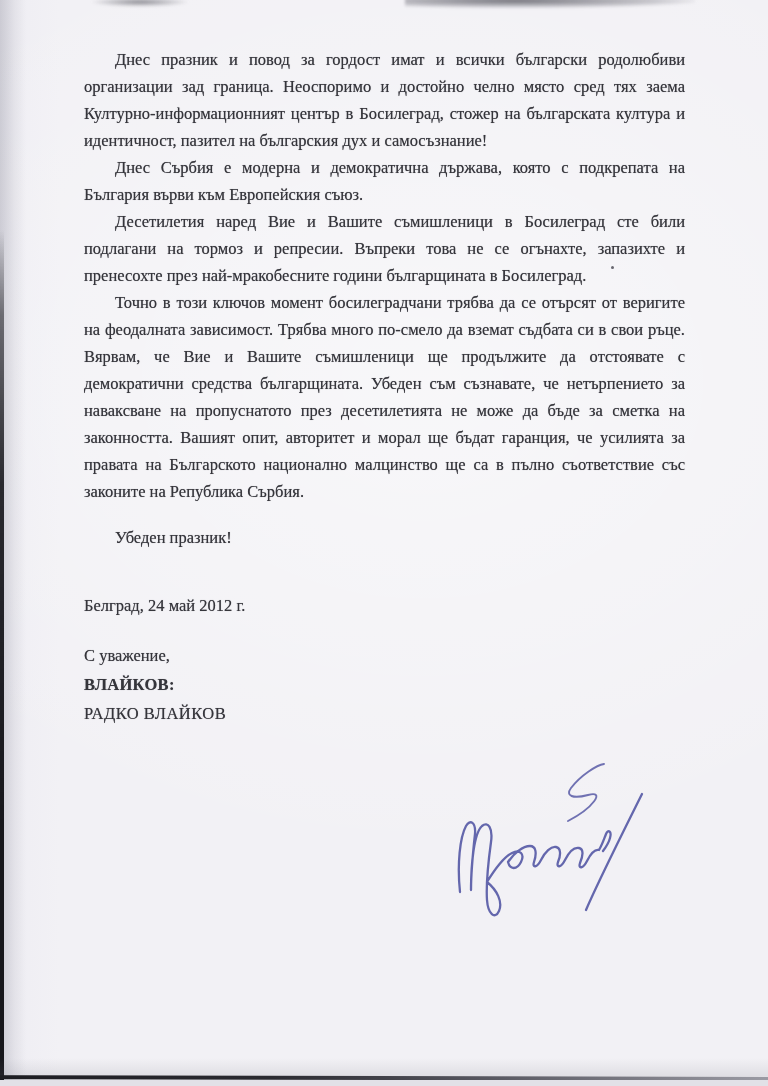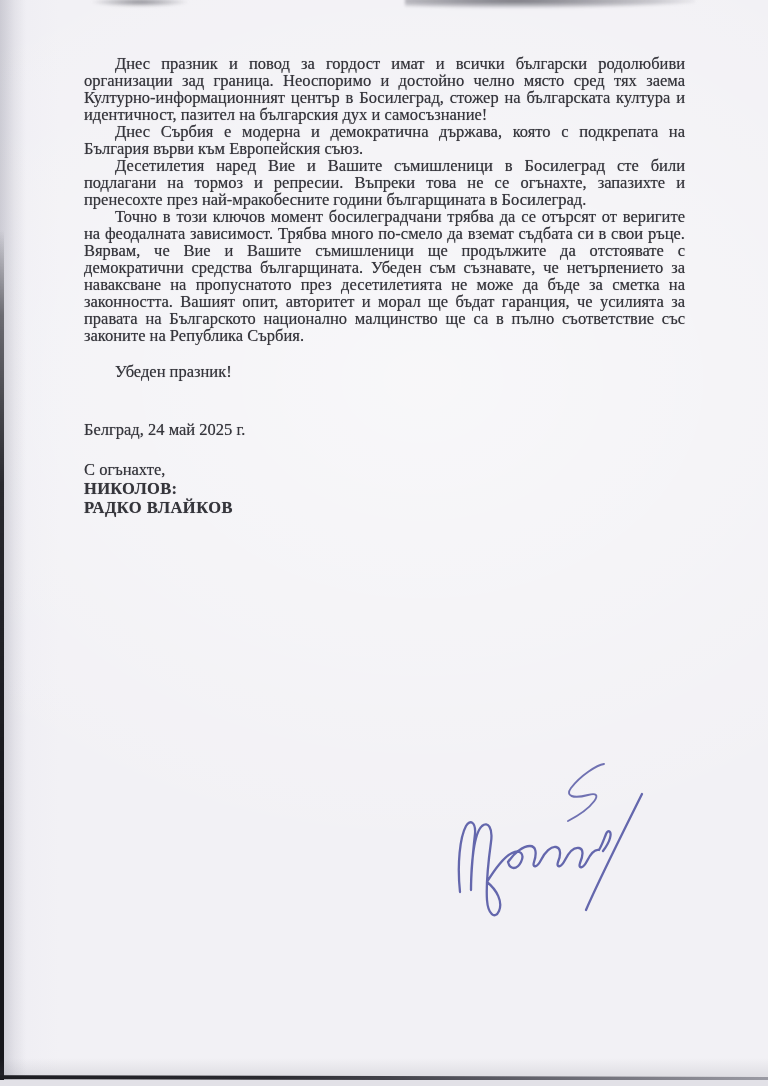--- a/index.html
+++ b/index.html
@@ -65,24 +65,24 @@
     position: absolute; left: 611px; top: 266px; width: 3px; height: 3px;
     border-radius: 50%;
     background: rgba(55,55,66,0.75);
     filter: blur(0.4px);
     pointer-events: none;
   }
   
   .letter {
     position: absolute;
     left: 84px;
-    top: 55px;
+    top: 46px;
     width: 601px;
     font-size: 16.5px;
-    line-height: 17px;
+    line-height: 27px;
     text-shadow: 0 0 0.7px rgba(54,54,62,0.65);
   }
   .letter p { margin: 0; }
   .para {
     text-align: justify;
     text-indent: 31px;
   }
   .salutation {
     font-weight: bold;
     text-indent: 31px;
@@ -103,21 +103,21 @@
   }
   .sig-title {
     margin-top: 2px !important;
     margin-left: 273px;
     font-weight: bold;
     letter-spacing: 0.3px;
   }
   .sig-name {
     margin-top: 2px !important;
     margin-left: 369px;
-    font-weight: bold;
+    font-weight: normal;
     letter-spacing: 0.5px;
   }
   
   .signature-svg {
     position: absolute;
     left: 440px;
     top: 742px;
     width: 215px;
     height: 185px;
     pointer-events: none;
@@ -145,23 +145,23 @@
   <div class="smudge-top-a"></div>
   <div class="smudge-top-b"></div>
   <div class="artifact-dot"></div>
 
   <div class="letter">
     <p class="para">Днес празник и повод за гордост имат и всички български родолюбиви организации зад граница. Неоспоримо и достойно челно място сред тях заема Културно-информационният център в Босилеград, стожер на българската култура и идентичност, пазител на българския дух и самосъзнание!</p>
     <p class="para">Днес Сърбия е модерна и демократична държава, която с подкрепата на България върви към Европейския съюз.</p>
     <p class="para">Десетилетия наред Вие и Вашите съмишленици в Босилеград сте били подлагани на тормоз и репресии. Въпреки това не се огънахте, запазихте и пренесохте през най-мракобесните години българщината в Босилеград.</p>
     <p class="para">Точно в този ключов момент босилеградчани трябва да се отърсят от веригите на феодалната зависимост. Трябва много по-смело да вземат съдбата си в свои ръце. Вярвам, че Вие и Вашите съмишленици ще продължите да отстоявате с демократични средства българщината. Убеден съм съзнавате, че нетърпението за наваксване на пропуснатото през десетилетията не може да бъде за сметка на законността. Вашият опит, авторитет и морал ще бъдат гаранция, че усилията за правата на Българското национално малцинство ще са в пълно съответствие със законите на Република Сърбия.</p>
     <p class="closing-exclamation">Убеден празник!</p>
-    <p class="dateline">Белград, 24 май 2025 г.</p>
-    <p class="regards">С огънахте,</p>
-    <p class="sig-title">НИКОЛОВ:</p>
+    <p class="dateline">Белград, 24 май 2012 г.</p>
+    <p class="regards">С уважение,</p>
+    <p class="sig-title">ВЛАЙКОВ:</p>
     <p class="sig-name">РАДКО ВЛАЙКОВ</p>
   </div>
 
   <svg class="signature-svg" viewBox="0 0 215 185" aria-hidden="true">
 
     <path class="thin" d="M164 22 C157 23 141 33 131 46 C125 54 133 57 148 53 C166 48 153 66 128 79"></path>
 
     <path d="M20 150
              C17 122 20 95 26 84
              C30 77 36 80 35 92

